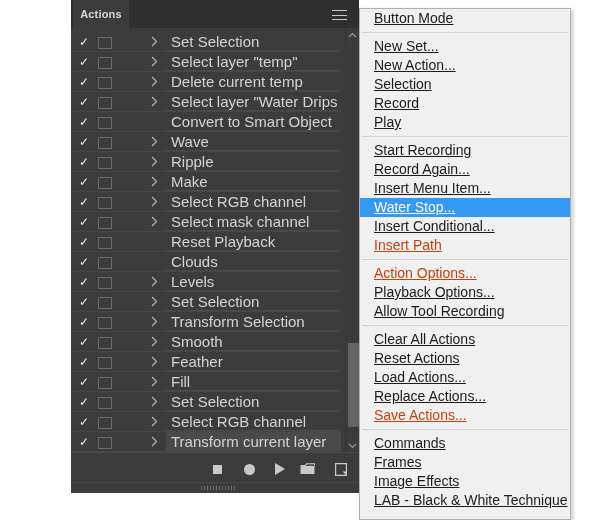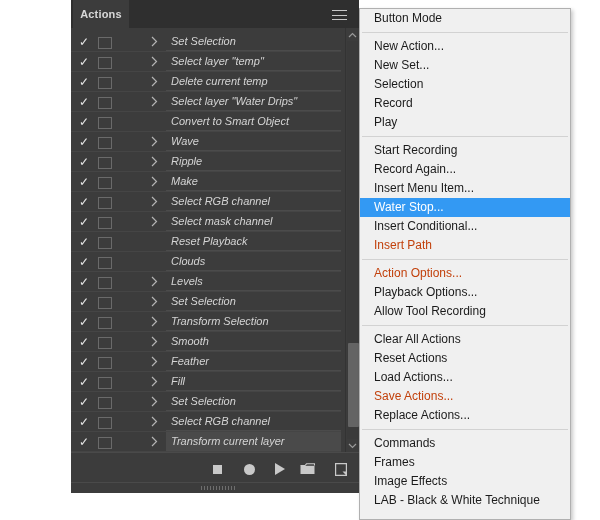--- a/index.html
+++ b/index.html
@@ -64,22 +64,22 @@
   .chev{
     position:absolute; left:80px; top:4px; width:10px; height:12px;
   }
   .chev svg{ display:block; }
   .row-label-bg{
     position:absolute; left:95px; top:0px; right:0px; height:19px;
   }
   .row-label{
     position:absolute; left:100px; top:0px; right:4px; height:19px;
     line-height:19px;
-    color:#d4d4d4; font-size:11px;
-    white-space:nowrap; overflow:hidden;font-style:italic;
+    color:#d4d4d4; font-size:15px;
+    white-space:nowrap; overflow:hidden;
   }
   .row-sep{
     position:absolute; left:95px; right:0; bottom:0; height:1px; background:#4b4b4b;
   }
 
   
   .vscroll{
     position:absolute; right:0px; top:28px; width:13px; height:424px;
     background:#3c3c3c; border-left:1px solid #333;
   }
@@ -124,23 +124,24 @@
     background:#f0f0f0;
     border:1px solid #b0b0b0;
     box-sizing:border-box;
     box-shadow: 2px 2px 4px rgba(0,0,0,0.22);
     overflow:hidden;
   }
   .mi{
     position:relative;
     height:19px; line-height:19px;
     padding-left:14px; padding-right:20px;
-    color:#1b1b1b; font-size:12px;
+    color:#1b1b1b; font-size:14px;
     white-space:nowrap; overflow:hidden;
     cursor:default;
+    text-decoration:underline;
   }
   .mi.disabled{ color:#c2410c; }
   .mi.hl{ background:#3399f3; color:#ffffff; }
   .msep{
     height:1px; margin:4px 2px 4px 2px;
     background:#d2d2d2;
   }
 </style>
 </head>
 <body>
@@ -457,42 +458,42 @@
     </div>
 
     <div class="panel-footer">
       <div class="grip"></div>
     </div>
   </div>
 
   <div class="menu" id="flyout-menu">
       <div class="mi">Button Mode</div>
       <div class="msep"></div>
+      <div class="mi">New Set...</div>
       <div class="mi">New Action...</div>
-      <div class="mi">New Set...</div>
       <div class="mi">Selection</div>
       <div class="mi">Record</div>
       <div class="mi">Play</div>
       <div class="msep"></div>
       <div class="mi">Start Recording</div>
       <div class="mi">Record Again...</div>
       <div class="mi">Insert Menu Item...</div>
       <div class="mi hl">Water Stop...</div>
       <div class="mi">Insert Conditional...</div>
       <div class="mi disabled">Insert Path</div>
       <div class="msep"></div>
       <div class="mi disabled">Action Options...</div>
       <div class="mi">Playback Options...</div>
       <div class="mi">Allow Tool Recording</div>
       <div class="msep"></div>
       <div class="mi">Clear All Actions</div>
       <div class="mi">Reset Actions</div>
       <div class="mi">Load Actions...</div>
+      <div class="mi">Replace Actions...</div>
       <div class="mi disabled">Save Actions...</div>
-      <div class="mi">Replace Actions...</div>
       <div class="msep"></div>
       <div class="mi">Commands</div>
       <div class="mi">Frames</div>
       <div class="mi">Image Effects</div>
       <div class="mi">LAB - Black &amp; White Technique</div>
     </div>
 
 </div>
 
 </body></html>

